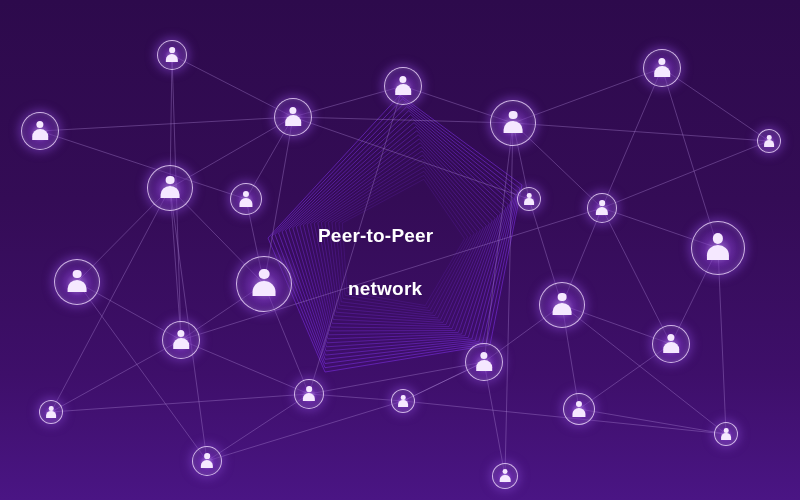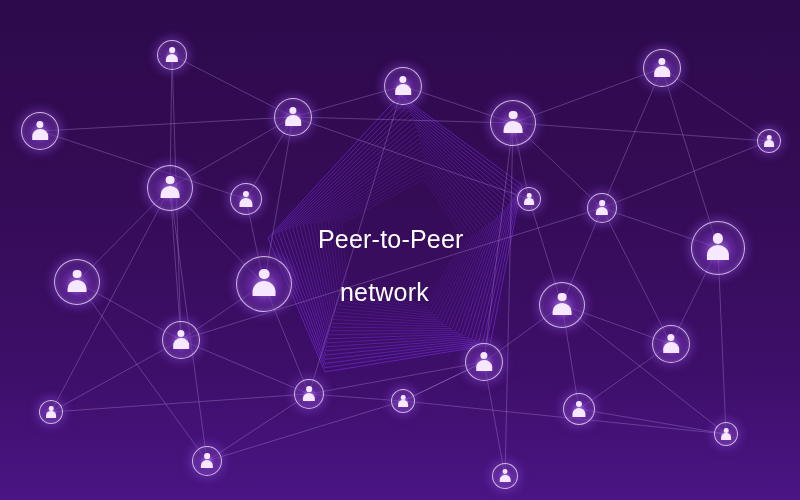--- a/index.html
+++ b/index.html
@@ -19,21 +19,21 @@
     position: absolute; left: 50%; border-radius: 50%;
     background: #f5e8ff; transform: translateX(-50%);
   }
   .node .body {
     position: absolute; left: 50%; transform: translateX(-50%);
     background: #f5e8ff; border-radius: 50% 50% 0 0 / 70% 70% 0 0;
   }
   .title {
     position: absolute; color: #ffffff;
     font-family: "Liberation Sans", "DejaVu Sans", sans-serif;
-    font-size: 25px; font-weight: 400; letter-spacing: 0.2px;
+    font-size: 19px; font-weight: 700; letter-spacing: 0.2px;
     white-space: nowrap;
   }
 </style>
 </head>
 <body>
 
 <div class="scene">
   <svg class="layer" id="pent-svg" viewBox="0 0 800 500">
       <polygon points="400.0,95.0 522.0,185.0 490.0,345.0 325.0,372.0 268.0,238.0" fill="none" stroke="#7a2ee0" stroke-width="0.8" opacity="0.75"></polygon>
       <polygon points="402.4,98.8 519.9,188.5 486.2,344.0 325.0,367.7 271.5,236.2" fill="none" stroke="#7a2ee0" stroke-width="0.8" opacity="0.72"></polygon>
@@ -214,14 +214,14 @@
         <div class="head" style="width: 5.7px; height: 5.7px; top: 6.3px;"></div>
         <div class="body" style="width: 12.3px; height: 8.25px; top: 12.9px;"></div>
       </div>
       <div class="node" style="left: 492px; top: 463px; width: 26px; height: 26px;">
         <div class="head" style="width: 4.94px; height: 4.94px; top: 5.46px;"></div>
         <div class="body" style="width: 10.66px; height: 7.15px; top: 11.18px;"></div>
       </div>
     </div>
 
   <div class="title" style="left:318px; top:225px;">Peer-to-Peer</div>
-  <div class="title" style="left:340px; top:278px;">network</div>
+  <div class="title" style="left:348px; top:278px;">network</div>
 </div>
 
 </body></html>

